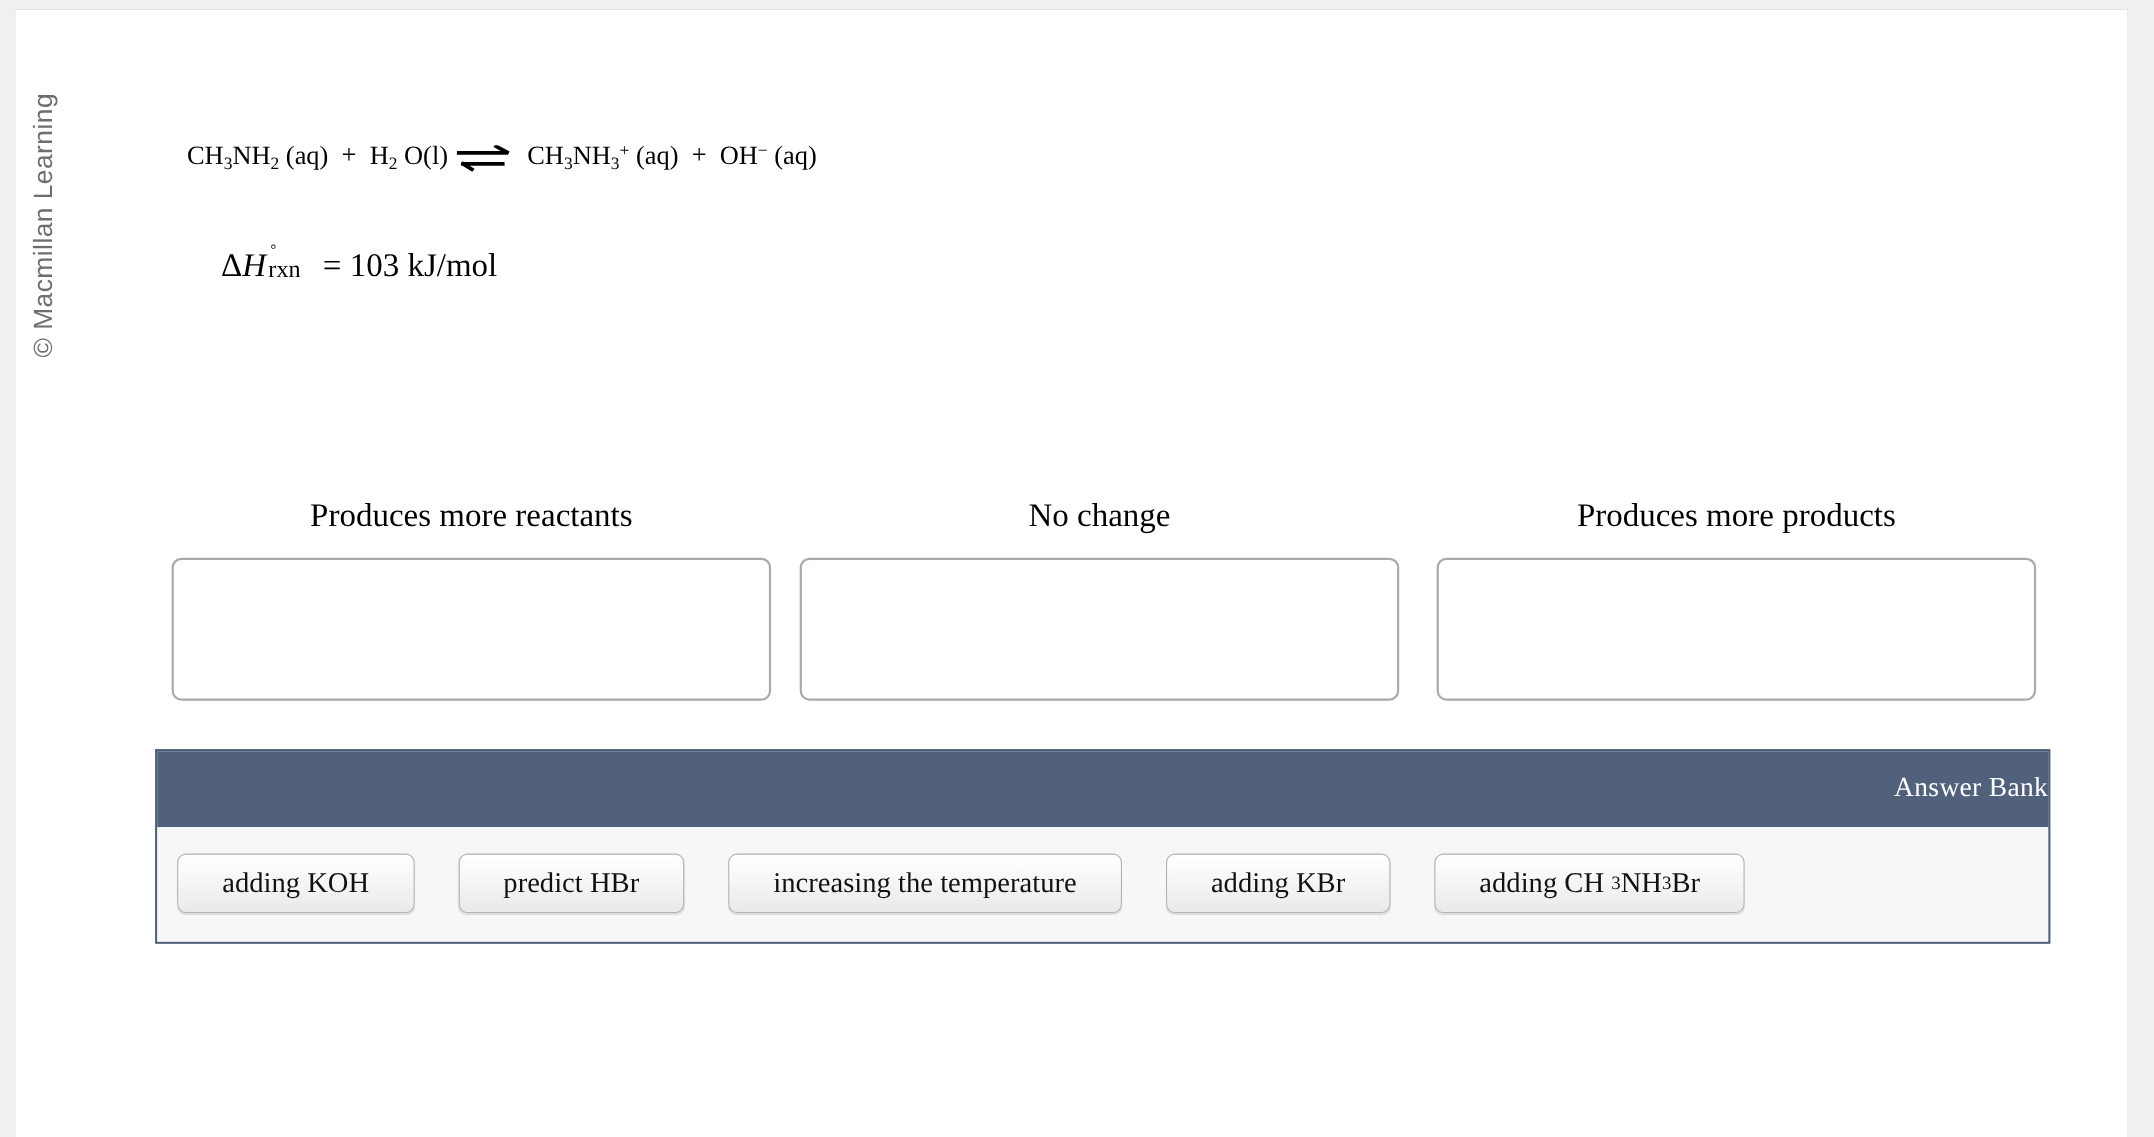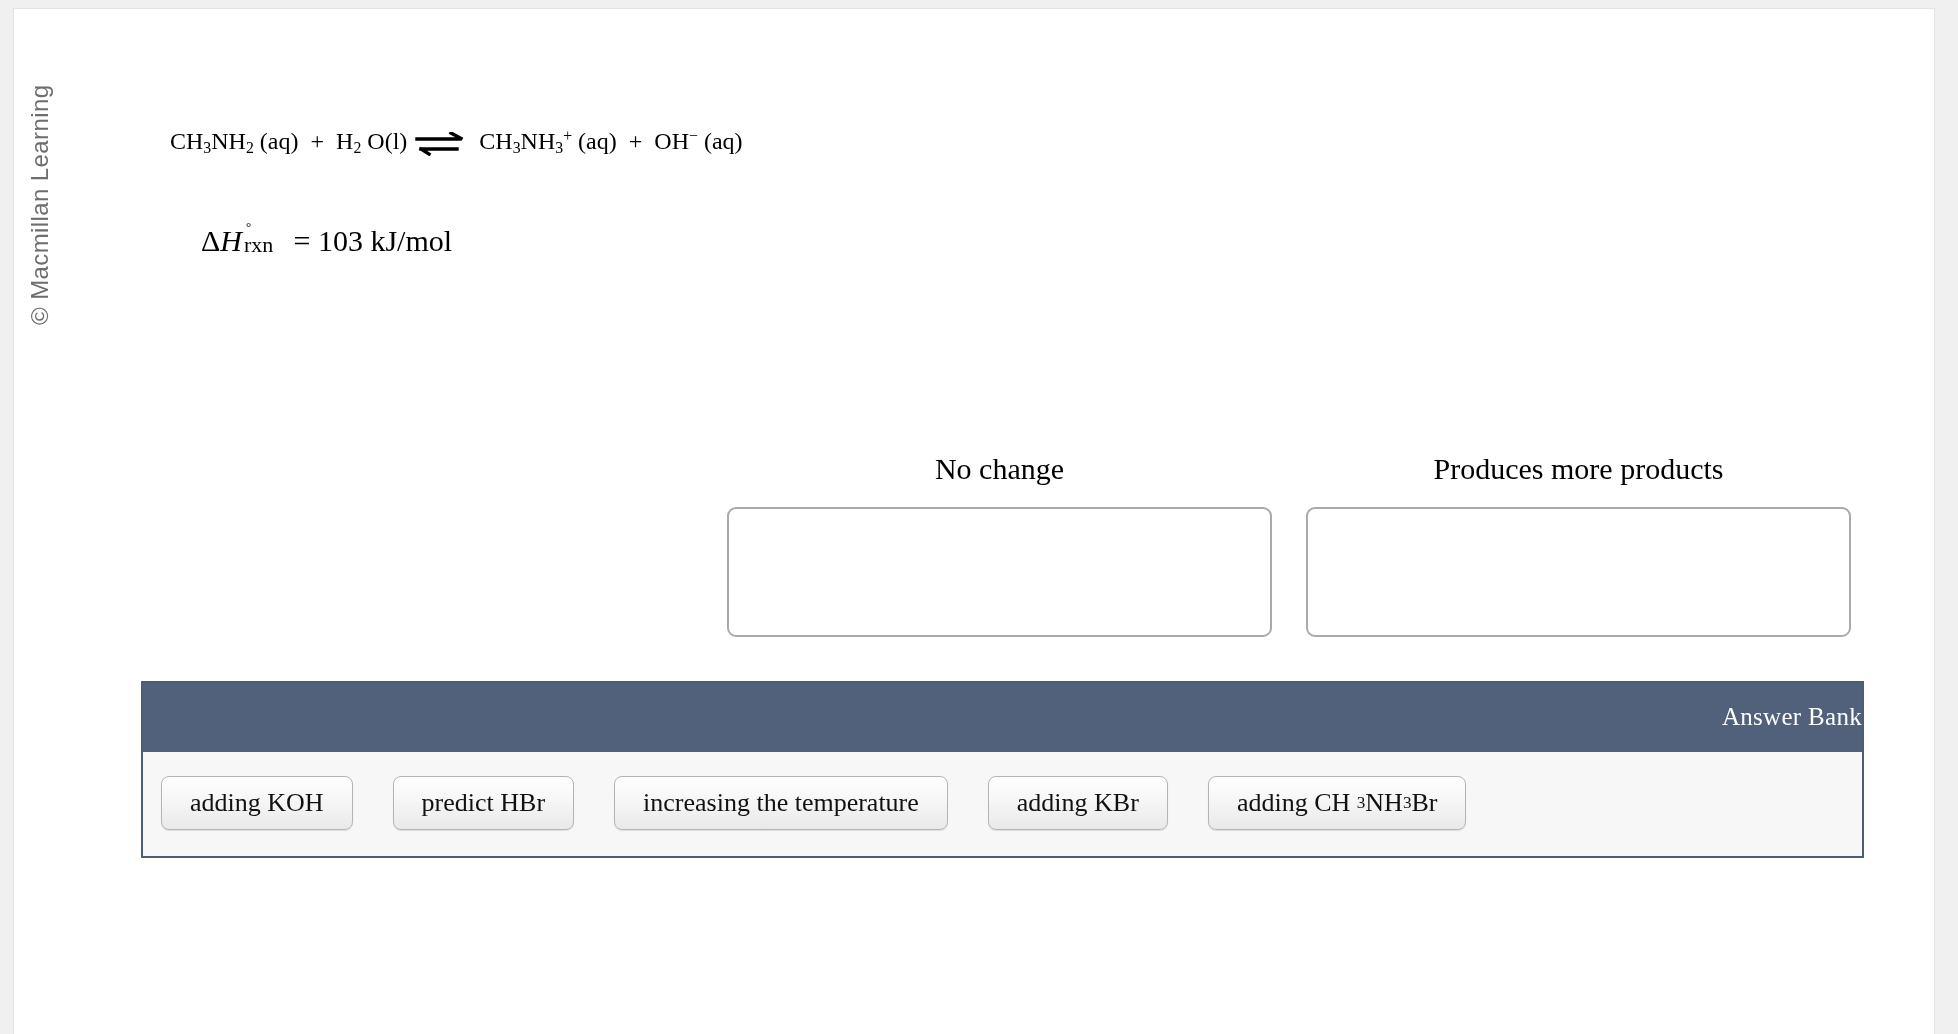--- a/index.html
+++ b/index.html
@@ -184,21 +184,21 @@
     display: flex;
     flex-wrap: wrap;
     align-items: center;
     gap: 0px;
   }
   .chip {
     display: inline-flex;
     align-items: center;
     justify-content: center;
     height: 54px;
-    padding: 0 28px;
+    padding: 0 40px;
     margin: 0 40px 0 0;
     font-size: 26px;
     color: #111;
     background: linear-gradient(180deg, #ffffff 0%, #f6f6f6 45%, #e9e9e9 100%);
     border: 1px solid #b4b4b4;
     border-radius: 8px;
     box-shadow: 0 1px 1px rgba(0,0,0,0.10);
     white-space: nowrap;
     cursor: move;
     box-sizing: border-box;
@@ -233,20 +233,24 @@
     </div>
 
     <div class="enthalpy">
       <span>Δ</span><span class="hvar">H</span><span class="subsup"><span class="deg">°</span><span class="rxn">rxn</span></span>
       <span>=</span>
       <span>103 kJ/mol</span>
     </div>
 
     <div class="zones">
 
+      <div class="zone" id="zone-0">
+        <div class="zone-label">Produces more reactants</div>
+        <div class="zone-box"></div>
+      </div>
 
       <div class="zone" id="zone-2">
         <div class="zone-label">Produces more products</div>
         <div class="zone-box"></div>
       </div>
 
       <div class="zone" id="zone-1">
         <div class="zone-label">No change</div>
         <div class="zone-box"></div>
       </div>

